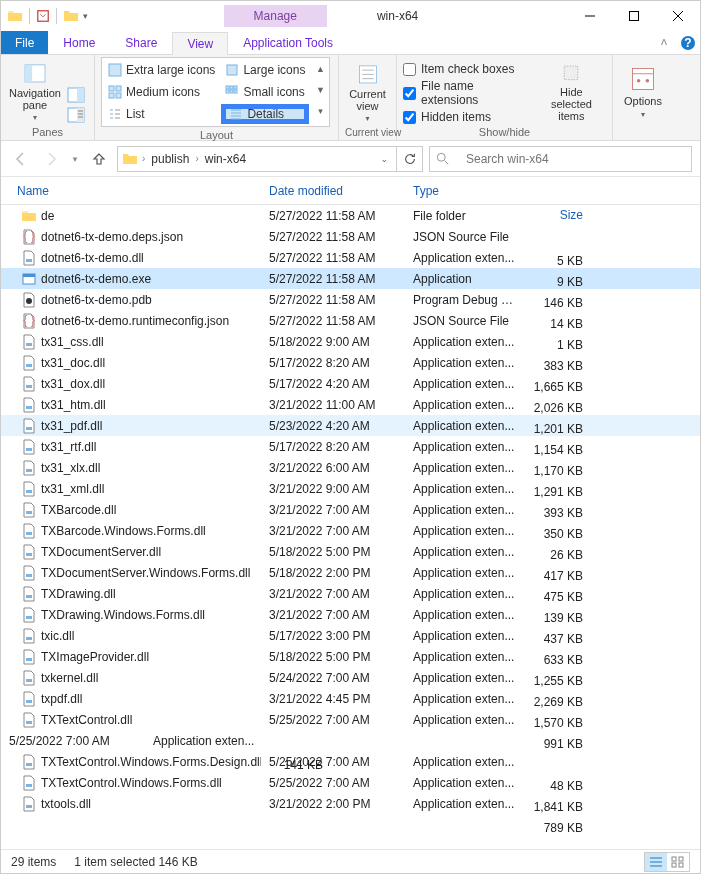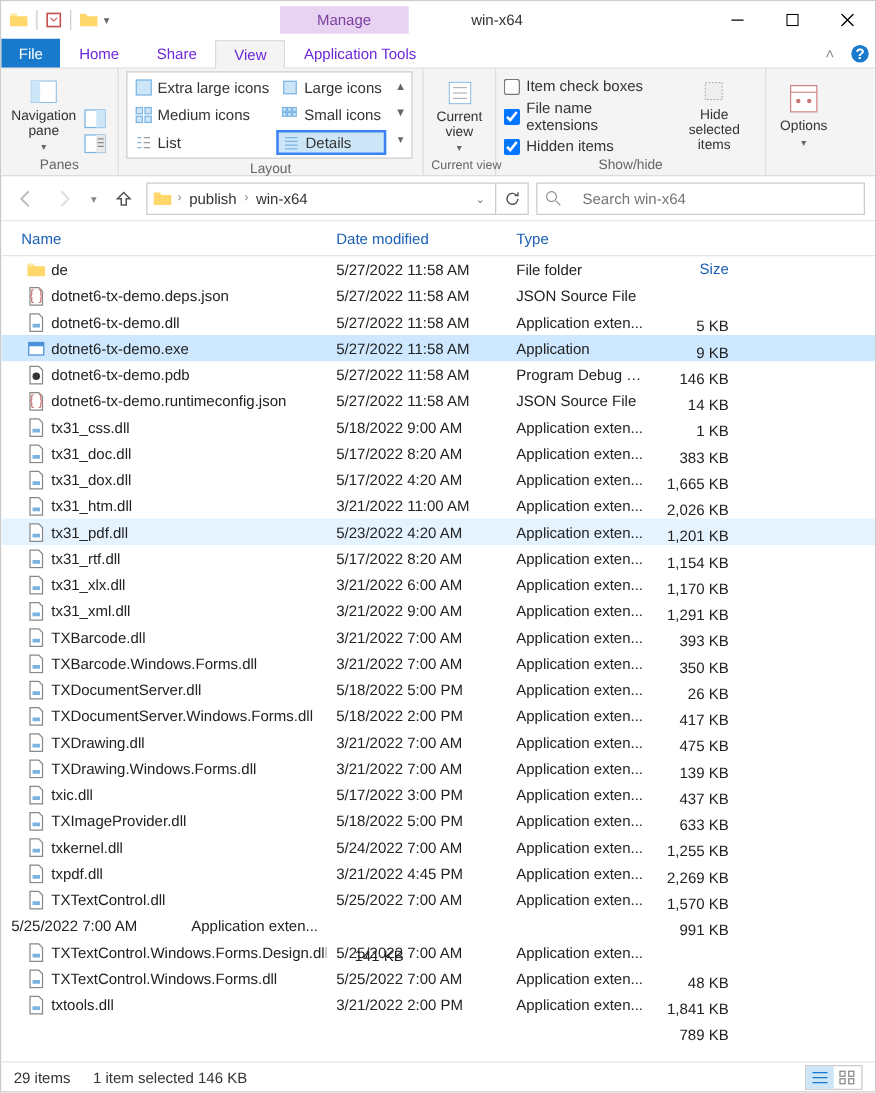--- a/index.html
+++ b/index.html
@@ -29,21 +29,21 @@
 .group { border-right: 1px solid #dcdcdc; display: flex; flex-direction: column; padding: 2px 6px 0 6px; }
 .group-body { flex:1; display:flex; align-items:flex-end; gap:4px; }
 .group-label { text-align: center; color: #666; font-size: 11px; padding: 2px 0; }
 .bigbtn { display:flex; flex-direction:column; align-items:center; justify-content:center; width: 56px; height: 64px; gap:2px; padding:2px; }
 .bigbtn .ico { width: 28px; height: 28px; }
 .bigbtn .lbl { font-size: 11px; text-align:center; line-height:1.1; color:#333; }
 .mini-checks { display:flex; flex-direction:column; gap:3px; padding-top:4px; }
 .mini-checks label { display:flex; align-items:center; gap:5px; color:#333; font-size:12px; }
 .layout-grid { display:grid; grid-template-columns: auto auto auto; grid-auto-rows: 20px; gap: 2px 2px; border:1px solid #ccc; padding:2px; background:#fff; }
 .layout-item { display:flex; align-items:center; gap:4px; padding: 0 4px; white-space:nowrap; font-size:12px; color:#333; }
-.layout-item.selected { background:#cde6f7; border:2px solid #3b82f6; padding:0 3px; }
+.layout-item.selected { background:#cde6f7; border:5px solid #3b82f6; padding:0 3px; }
 .layout-arrow-col { display:flex; flex-direction:column; justify-content:space-between; height:60px; padding:2px 0 2px 2px; }
 .tiny-arrow { width:14px; height:14px; display:flex; align-items:center; justify-content:center; color:#666; border:1px solid transparent; font-size:9px; }
 
 
 .navbar { height: 36px; display:flex; align-items:center; gap:6px; padding: 4px 8px; border-bottom: 1px solid #e5e5e5; }
 .navbtn { width:24px; height:24px; display:flex; align-items:center; justify-content:center; color:#999; }
 .navbtn.enabled { color:#333; }
 .addr { flex: 0 0 280px; height: 26px; border:1px solid #ccc; display:flex; align-items:center; padding: 0 4px; gap:4px; }
 .addr .crumb { color:#333; padding: 0 2px; }
 .addr .sep { color:#888; font-size:10px; }

